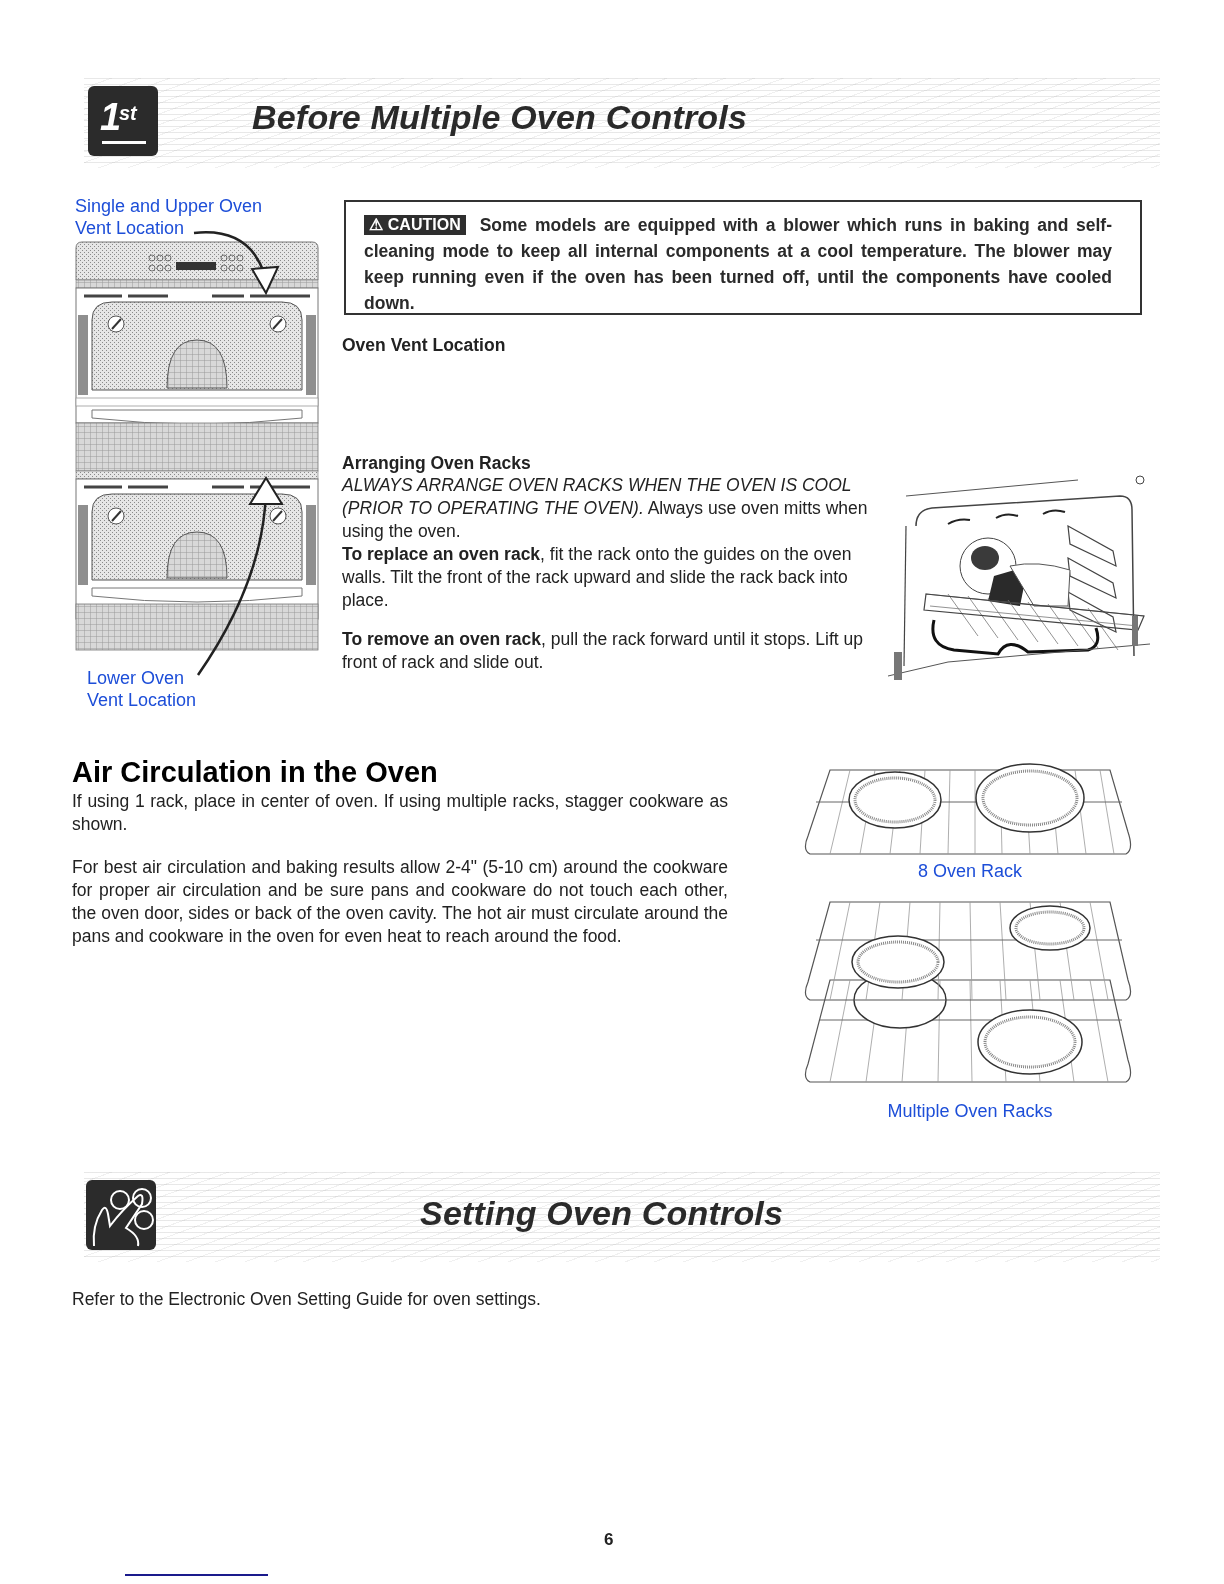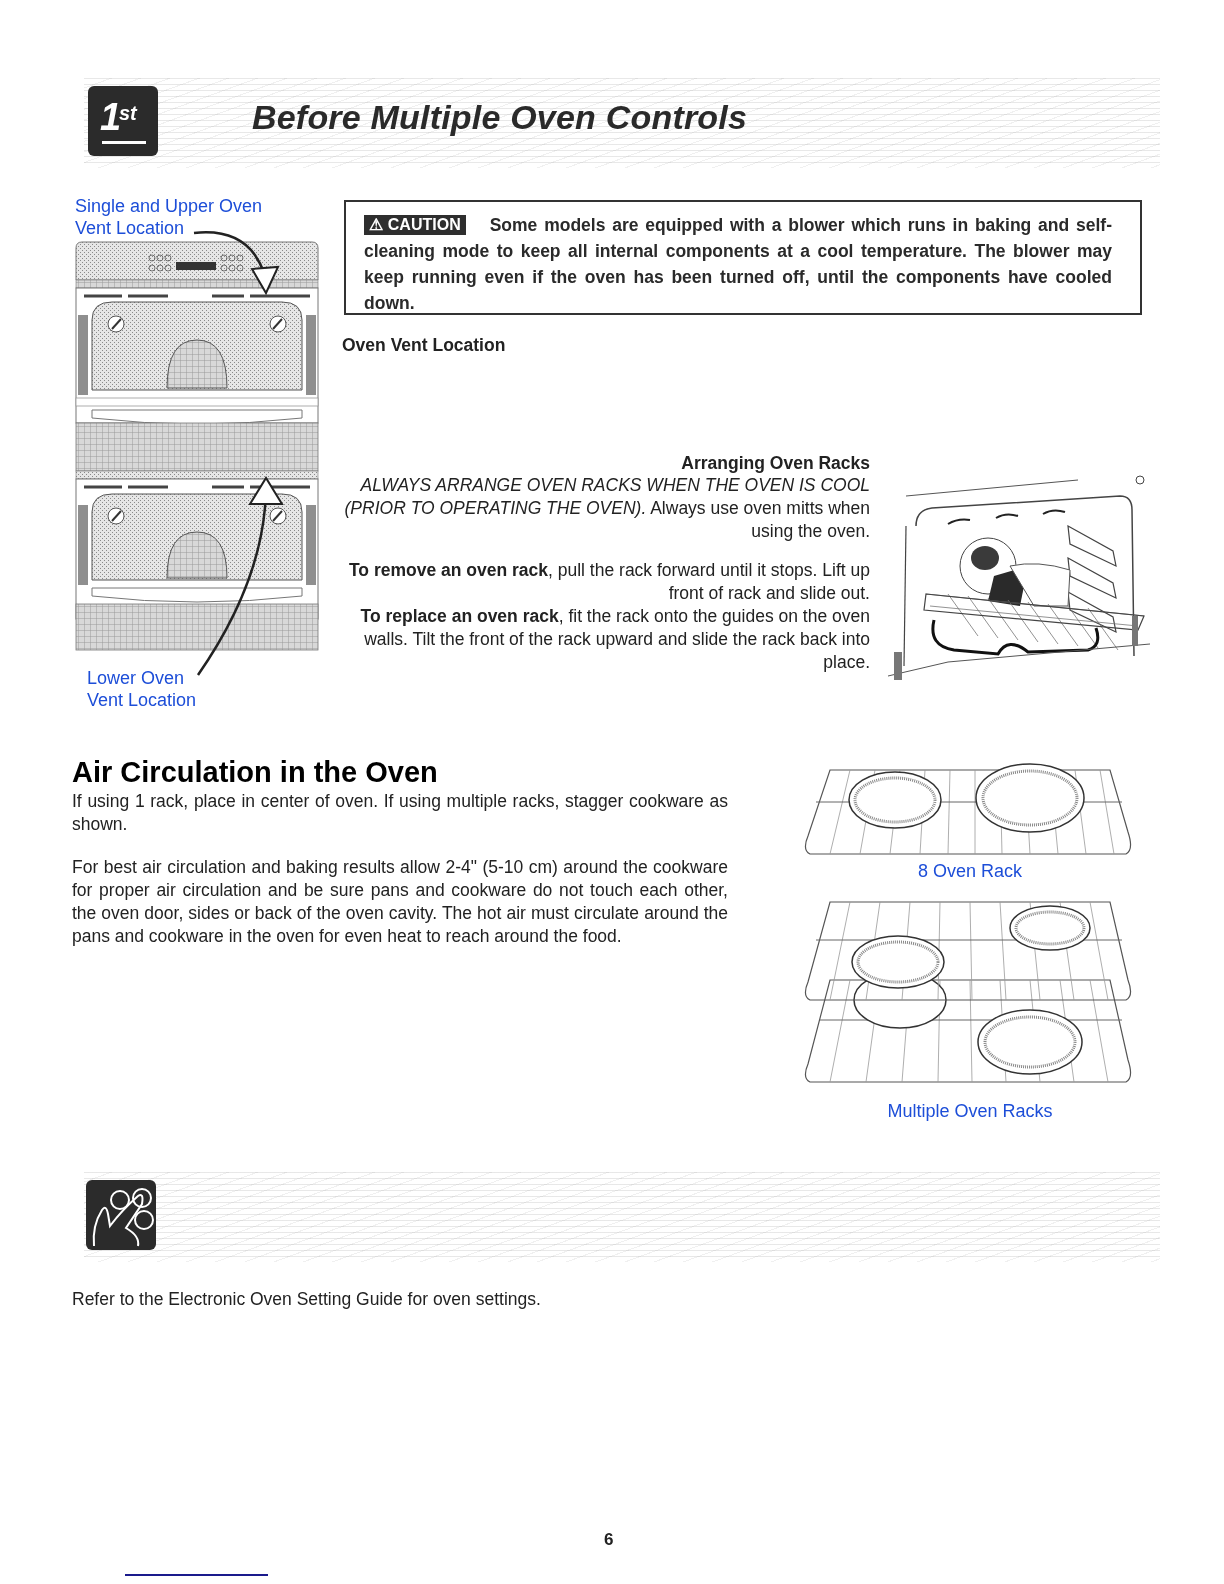--- a/index.html
+++ b/index.html
@@ -21,21 +21,21 @@
   .caption { font-size: 18px; line-height: 22px; color: #1d4ed8; }
   .body-text { font-size: 17.5px; line-height: 23px; color: #222; }
   .subhead { font-weight: bold; font-size: 17.5px; color: #222; }
 
   .caution-box { position: absolute; left: 344px; top: 200px; width: 798px; height: 115px;
                  border: 2px solid #333; box-sizing: border-box; }
   .caution-text { position: absolute; left: 18px; top: 10px; right: 28px;
                   font-weight: bold; font-size: 17.5px; line-height: 26px; color: #2a2a2a;
                   text-align: justify; }
   .caution-badge { display: inline-block; background: #2e2e2e; color: #fff; padding: 0 5px;
-                   font-weight: bold; font-size: 16px; line-height: 20px; margin-right: 24px; vertical-align: 1px; }
+                   font-weight: bold; font-size: 16px; line-height: 20px; margin-right: 14px; vertical-align: 1px; }
   svg { display: block; }
 </style>
 </head>
 <body>
 
 <div class="banner" style="top:78px;">
   <div class="banner-icon" style="top:8px;">
     <svg width="70" height="70" viewBox="0 0 70 70">
       <text x="12" y="44" font-family="Liberation Sans, sans-serif" font-style="italic" font-weight="bold" font-size="38" fill="#ffffff">1</text>
       <text x="31" y="34" font-family="Liberation Sans, sans-serif" font-style="italic" font-weight="bold" font-size="20" fill="#ffffff">st</text>
@@ -144,25 +144,25 @@
 <div class="caution-box">
   <div class="caution-text">
     <span class="caution-badge"><span>⚠</span> <span>CAUTION</span></span><span>Some models are equipped with a blower which runs in baking and self-cleaning mode to keep all internal components at a cool temperature. The blower may keep running even if the oven has been turned off, until the components have cooled down.</span>
   </div>
 </div>
 
 <div class="abs" style="left:342px; top:335px; width:795px;">
   <div class="subhead">Oven Vent Location</div>
 </div>
 
-<div class="abs" style="left:342px; top:453px; width:528px;text-align:right;">
+<div class="abs" style="left:342px; top:453px; width:528px;">
   <div class="subhead">Arranging Oven Racks</div>
   <div class="body-text"><i>ALWAYS ARRANGE OVEN RACKS WHEN THE OVEN IS COOL (PRIOR TO OPERATING THE OVEN).</i><span> Always use oven mitts when using the oven.</span></div>
+  <div class="body-text"><b>To replace an oven rack</b><span>, fit the rack onto the guides on the oven walls. Tilt the front of the rack upward and slide the rack back into place.</span></div>
   <div class="body-text" style="margin-top:16px;"><b>To remove an oven rack</b><span>, pull the rack forward until it stops. Lift up front of rack and slide out.</span></div>
-  <div class="body-text"><b>To replace an oven rack</b><span>, fit the rack onto the guides on the oven walls. Tilt the front of the rack upward and slide the rack back into place.</span></div>
 </div>
 
 <div class="abs" style="left:888px; top:466px;">
   <svg width="262" height="228" viewBox="0 0 262 228">
     <line x1="18" y1="30" x2="190" y2="14" stroke="#555" stroke-width="1"></line>
     <circle cx="252" cy="14" r="4" fill="none" stroke="#444"></circle>
     <path d="M28 60 Q28 44 44 42 L232 30 Q244 30 244 44 L246 190" fill="none" stroke="#444" stroke-width="1.5"></path>
     <path d="M18 60 L16 200" fill="none" stroke="#444" stroke-width="1.2"></path>
     <path d="M60 58 Q70 52 82 54 M108 52 Q118 46 130 50 M155 48 Q165 42 177 46" fill="none" stroke="#222" stroke-width="2"></path>
     <g fill="none" stroke="#444" stroke-width="1.2">
@@ -269,18 +269,19 @@
   <div class="banner-icon" style="top:8px; left:2px;">
     <svg width="70" height="70" viewBox="0 0 70 70">
       <g fill="none" stroke="#ffffff" stroke-width="2">
         <circle cx="34" cy="20" r="9"></circle>
         <circle cx="56" cy="18" r="9"></circle>
         <circle cx="58" cy="40" r="9"></circle>
         <path d="M8 66 Q6 46 16 30 Q20 24 22 34 L24 46 Q36 30 52 16 Q58 12 56 24 L40 48 Q54 56 52 66"></path>
       </g>
     </svg>
   </div>
+  <div class="banner-title" style="left:336px; top:22px;">Setting Oven Controls</div>
 </div>
 
 <div class="abs body-text" style="left:72px; top:1288px;">Refer to the Electronic Oven Setting Guide for oven settings.</div>
 
 <div class="abs" style="left:604px; top:1530px; font-size:17px; font-weight:bold; color:#222;">6</div>
 <div class="abs" style="left:125px; top:1574px; width:143px; height:2px; background:#1a1a8c;"></div>
 
 </body></html>

